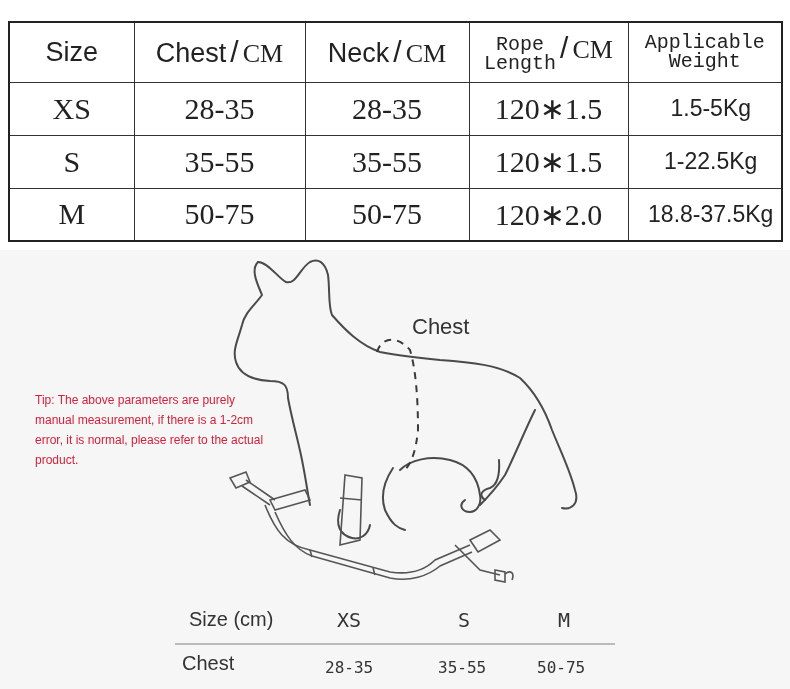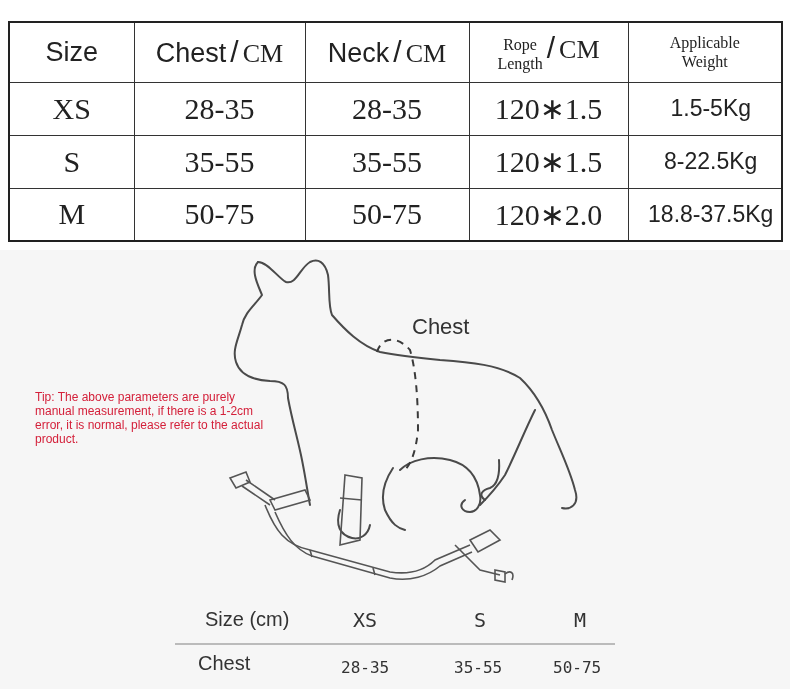--- a/index.html
+++ b/index.html
@@ -21,37 +21,37 @@
     text-align: center;
     vertical-align: middle;
     font-weight: normal;
     color: #222;
   }
   .hdr-row { height: 60px; }
   .data-row { height: 53px; }
   .hdr-main { font-family: "Liberation Sans", sans-serif; font-size: 27px; }
   .hdr-unit { font-family: "Liberation Serif", serif; font-size: 26px; }
   .hdr-slash { font-family: "Liberation Sans", sans-serif; font-size: 30px; font-weight: 300; margin: 0 4px; }
-  .hdr-small { font-family: Liberation Serif, serif; font-size: 16px; line-height: 19px; display: inline-block; vertical-align: middle; }
+  .hdr-small { font-family: Liberation Mono, monospace; font-size: 20px; line-height: 19px; display: inline-block; vertical-align: middle; }
   .cell-serif { font-family: "Liberation Serif", serif; font-size: 30px; color: #333; }
   .cell-weight { font-family: "Liberation Sans", sans-serif; font-size: 23px; color: #222; padding-left: 12px; }
 
   .tip {
     position: absolute; left: 35px; top: 390px; width: 240px;
-    color: #d4203a; font-size: 12px; line-height: 14px;
+    color: #d4203a; font-size: 12px; line-height: 20px;
     font-family: "Liberation Sans", sans-serif;
   }
   .chest-label {
     position: absolute; left: 412px; top: 314px;
     font-size: 22px; color: #333; font-family: "Liberation Sans", sans-serif;
   }
   svg.dog { position: absolute; left: 0; top: 250px; }
 
   .mini-table { position: absolute; left: 175px; top: 600px; width: 440px; }
-  .mini-row { position: relative; height: 40px; margin-left: 16px; }
+  .mini-row { position: relative; height: 40px; }
   .mini-row span { position: absolute; top: 8px; font-size: 20px; color: #333; }
   .mini-divider { position: absolute; left: 175px; top: 643px; width: 440px; height: 2px; background: #bbb; }
   .mini-head-label { left: 14px; font-family: "Liberation Sans", sans-serif; }
   .mini-size { font-family: "DejaVu Sans Mono", monospace; font-size: 20px; }
   .mini-val { font-family: "DejaVu Sans Mono", monospace; font-size: 16px !important; top: 14px !important; }
 </style>
 </head>
 <body>
 
 <div class="top-area"></div>
@@ -86,21 +86,21 @@
     <td class="cell-serif">28-35</td>
     <td class="cell-serif">28-35</td>
     <td class="cell-serif">120∗1.5</td>
     <td class="cell-weight">1.5-5Kg</td>
   </tr>
   <tr class="data-row">
     <td class="cell-serif">S</td>
     <td class="cell-serif">35-55</td>
     <td class="cell-serif">35-55</td>
     <td class="cell-serif">120∗1.5</td>
-    <td class="cell-weight">8-22.5Kg</td>
+    <td class="cell-weight">1-22.5Kg</td>
   </tr>
   <tr class="data-row">
     <td class="cell-serif">M</td>
     <td class="cell-serif">50-75</td>
     <td class="cell-serif">50-75</td>
     <td class="cell-serif">120∗2.0</td>
     <td class="cell-weight">18.8-37.5Kg</td>
   </tr>
 </tbody>
   </table>

